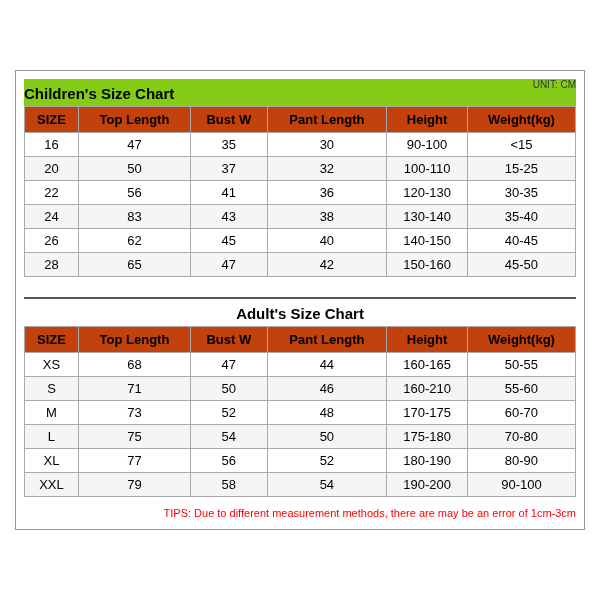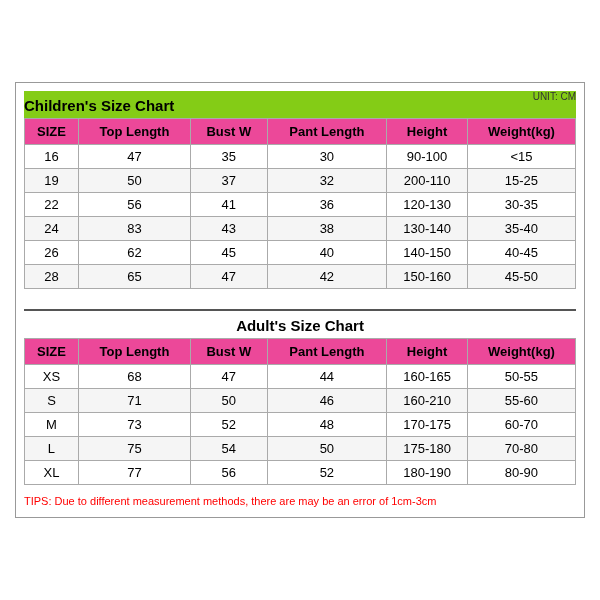--- a/index.html
+++ b/index.html
@@ -33,21 +33,21 @@
       font-size: 10px;
       font-weight: normal;
       color: #333;
     }
     table {
       width: 100%;
       border-collapse: collapse;
       margin-bottom: 4px;
     }
     th {
-      background: #ec4899;
+      background: #c2410c;
       border: 1px solid #aaa;
       padding: 5px 4px;
       text-align: center;
       font-weight: bold;
       font-size: 13px;
     }
     td {
       border: 1px solid #aaa;
       padding: 4px 4px;
       text-align: center;
@@ -58,21 +58,21 @@
     td:first-child { font-weight: normal; }
     .adult-title {
       text-align: center;
       font-weight: bold;
       font-size: 15px;
       padding: 6px 0 4px 0;
       border-top: 2px solid #555;
       margin-top: 20px;
     }
     .tips {
-      text-align: left;
+      text-align: right;
       color: red;
       font-size: 11px;
       padding: 6px 0 2px 0;
     }
   </style>
 </head>
 <body>
 
 <div class="container">
   <div class="section-title">
@@ -94,25 +94,25 @@
     <tbody id="children-tbody">
     <tr>
           <td>16</td>
           <td>47</td>
           <td>35</td>
           <td>30</td>
           <td>90-100</td>
           <td>&lt;15</td>
         </tr>
         <tr>
-          <td>19</td>
+          <td>20</td>
           <td>50</td>
           <td>37</td>
           <td>32</td>
-          <td>200-110</td>
+          <td>100-110</td>
           <td>15-25</td>
         </tr>
         <tr>
           <td>22</td>
           <td>56</td>
           <td>41</td>
           <td>36</td>
           <td>120-130</td>
           <td>30-35</td>
         </tr>
@@ -192,17 +192,25 @@
           <td>70-80</td>
         </tr>
         <tr>
           <td>XL</td>
           <td>77</td>
           <td>56</td>
           <td>52</td>
           <td>180-190</td>
           <td>80-90</td>
         </tr>
+        <tr>
+          <td>XXL</td>
+          <td>79</td>
+          <td>58</td>
+          <td>54</td>
+          <td>190-200</td>
+          <td>90-100</td>
+        </tr>
       </tbody>
   </table>
 
   <div class="tips">TIPS: Due to different measurement methods, there are may be an error of 1cm-3cm</div>
 </div>
 
 </body></html>

